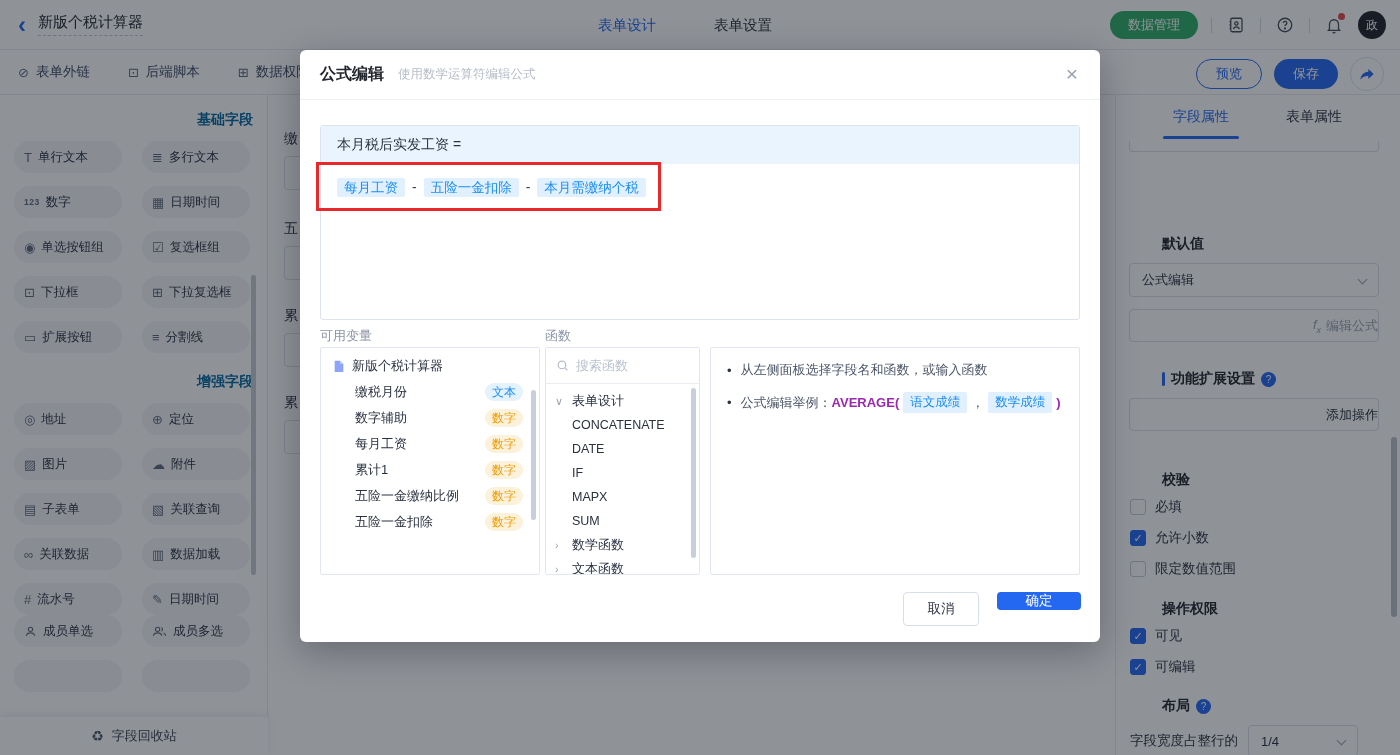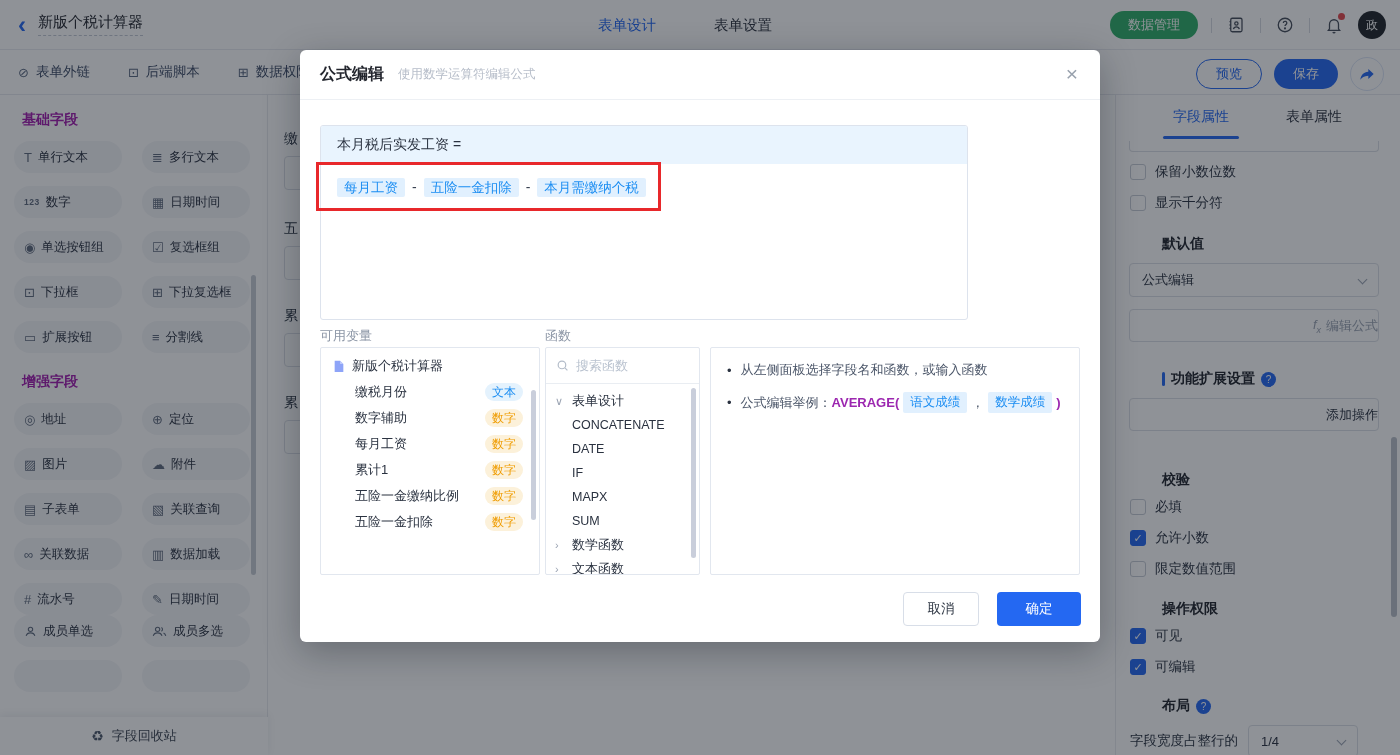--- a/index.html
+++ b/index.html
@@ -33,21 +33,21 @@
   .btn-preview { height:30px; padding:0 19px; border:1px solid var(--accent); color:var(--accent);
     border-radius:16px; font-size:13px; display:flex; align-items:center; background:#fff; cursor:pointer; }
   .btn-save { height:30px; padding:0 19px; background:var(--accent); color:#fff;
     border-radius:16px; font-size:13px; display:flex; align-items:center; cursor:pointer; }
   .btn-share { width:34px; height:34px; border-radius:50%; background:#fff; border:1px solid #dbe4f5;
     display:flex; align-items:center; justify-content:center; cursor:pointer; }
 
   
   .sidebar-left { position:absolute; left:0; top:95px; width:268px; height:660px; background:#fff;
     border-right:1px solid #e8eaee; padding:0 14px; overflow:hidden; z-index:1; }
-  .side-heading { font-size:14px; font-weight:700; color:#a21caf; margin:16px 8px 12px; }
+  .side-heading { font-size:14px; font-weight:700; color:#0369a1; margin:16px 0 12px;text-align:right; }
   .side-heading.later { margin-top:20px; }
   .pill-grid { display:grid; grid-template-columns:108px 108px; column-gap:20px; row-gap:13px; }
   .pill { height:32px; background:#f4f5f8; border-radius:16px; display:flex; align-items:center;
     padding:0 10px; cursor:pointer; }
   .p-ico { color:#5f6b7d; font-size:13px; margin-right:6px; display:flex; align-items:center; }
   .p-ico.sm { font-size:8.5px; font-weight:700; letter-spacing:.5px; }
   .p-lb { font-size:12.5px; color:#2a3240; white-space:nowrap; }
   .recycle-bar { position:absolute; left:0; bottom:0; width:268px; height:38px; background:#fff;
     box-shadow:0 -2px 8px rgba(30,40,60,.08); display:flex; align-items:center; justify-content:center;
     gap:8px; font-size:13px; color:#3d4552; cursor:pointer; z-index:3; }
@@ -92,21 +92,21 @@
   .page-scroll { position:absolute; right:3px; top:437px; width:6px; height:180px; background:#b9bfc9; border-radius:3px; z-index:2; }
 
   
   .dim { position:absolute; inset:0; background:rgba(17,23,35,.47); z-index:10; }
   .modal { position:absolute; left:300px; top:50px; width:800px; height:592px; background:#fff; border-radius:6px;
     box-shadow:0 10px 36px rgba(10,16,28,.3); z-index:20; }
   .m-header { height:50px; border-bottom:1px solid #edf0f4; display:flex; align-items:center; padding:0 20px; }
   .m-title { font-size:16px; font-weight:700; color:#23262e; margin-right:14px; }
   .m-subtitle { font-size:12.5px; color:#b6bdc9; }
   .m-close { position:absolute; right:22px; top:13px; font-size:21px; color:#98a1ad; cursor:pointer; line-height:1; }
-  .formula-box { position:absolute; left:20px; top:75px; width:648px; height:195px; border:1px solid #dde3ed; border-radius:3px; overflow:hidden; }
+  .formula-box { position:absolute; left:20px; top:75px; width:760px; height:195px; border:1px solid #dde3ed; border-radius:3px; overflow:hidden; }
   .f-target { height:38px; background:#e9f4fe; display:flex; align-items:center; padding:0 16px; font-size:14px; color:#2a3240; }
   .f-editor { padding:14px 16px; cursor:text; }
   .chip { background:#e1f0fe; color:var(--chip-blue); font-size:13.5px; padding:2px 7px; border-radius:2px; cursor:pointer; }
   .f-sep { color:#3a4352; font-size:14px; margin:0 7px; }
   .panel-label { position:absolute; top:277px; font-size:13px; color:#8b95a5; }
   .panel { position:absolute; top:297px; height:228px; border:1px solid #e2e7ef; border-radius:2px; background:#fff; overflow:hidden; }
   .vp-tabs { height:36px; display:flex; border-bottom:1px solid #e9edf2; }
   .vp-tab { flex:1; display:flex; align-items:center; justify-content:center; font-size:13px; color:#3a4352; cursor:pointer; }
   .vp-tab.active { color:var(--accent); }
   .tree-row { height:26px; display:flex; align-items:center; font-size:13px; color:#2a3240; cursor:pointer; }
@@ -126,21 +126,21 @@
   .fn-chev { color:#9aa3b2; font-size:11px; width:11px; display:inline-block; }
   .fn-item { padding-left:26px; }
   .hints { padding:13px 16px; }
   .hint-line { display:flex; align-items:center; font-size:13px; color:#4a5568; margin-bottom:13px; flex-wrap:wrap; row-gap:4px; }
   .hint-bullet { color:#2a3240; margin-right:9px; font-size:13px; }
   .purple { color:var(--purple);font-weight:bold; }
   .hint-line .chip { margin:0 4px; font-size:12.5px; }
   .m-footer { position:absolute; right:19px; top:542px; display:flex; gap:18px; }
   .btn-cancel { width:76px; height:34px; border:1px solid #d8dee8; border-radius:4px; background:#fff;
     font-size:13.5px; color:#303845; display:flex; align-items:center; justify-content:center; cursor:pointer; }
-  .btn-confirm { width:84px; height:34px; border-radius:4px; background:var(--accent); color:#fff;
+  .btn-confirm { width:84px; height:18px; border-radius:4px; background:var(--accent); color:#fff;
     font-size:13.5px; display:flex; align-items:center; justify-content:center; cursor:pointer; }
   .annotation { position:absolute; left:316px; top:162px; width:345px; height:49px; border:3px solid var(--red);
     z-index:30; pointer-events:none; }
   .fx { font-style:italic; font-size:13px; }
   .fx sub { font-size:9px; }
 </style>
 </head>
 <body>
 
 <div id="stage">
@@ -349,30 +349,20 @@
         </div>
       </div>
   </div>
 
   <div class="sidebar-right">
     <div class="rs-tab active" style="left:57px;">字段属性</div>
     <div class="rs-tab" style="left:170px;">表单属性</div>
     <div class="rs-underline"></div>
     <div class="rs-input-partial"></div>
 
-    <div id="rsTopChecks" style="position:absolute;left:14px;top:68px;">
-        <div class="cb-row">
-          <span class="cb"></span>
-          <span class="cb-lb">保留小数位数</span>
-        </div>
-        <div class="cb-row">
-          <span class="cb"></span>
-          <span class="cb-lb">显示千分符</span>
-        </div>
-      </div>
 
     <div class="rs-head" style="top:140px;">默认值</div>
     <div class="rs-select" style="top:168px;">
       <span>公式编辑</span>
       <span class="sel-arrow"></span>
     </div>
     <div class="rs-btn ghost" style="top:214px;">
       <span class="fx">f<sub>x</sub></span>
       <span>编辑公式</span>
     </div>

